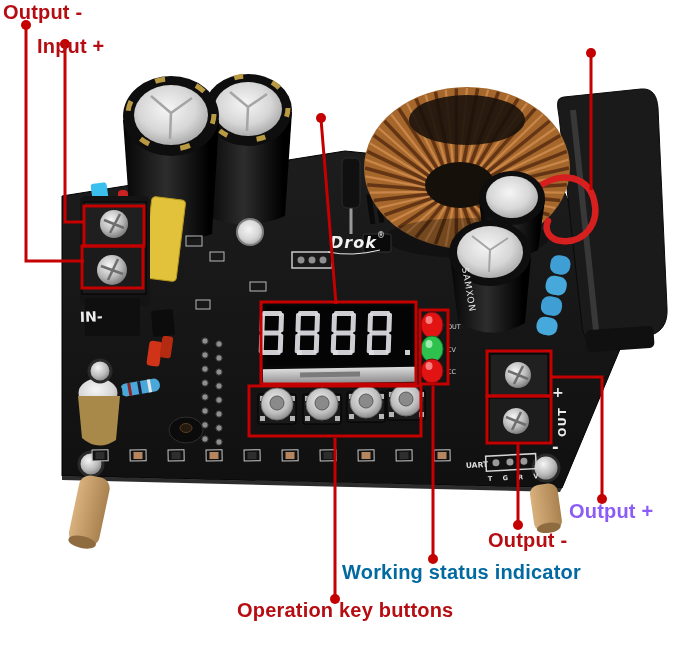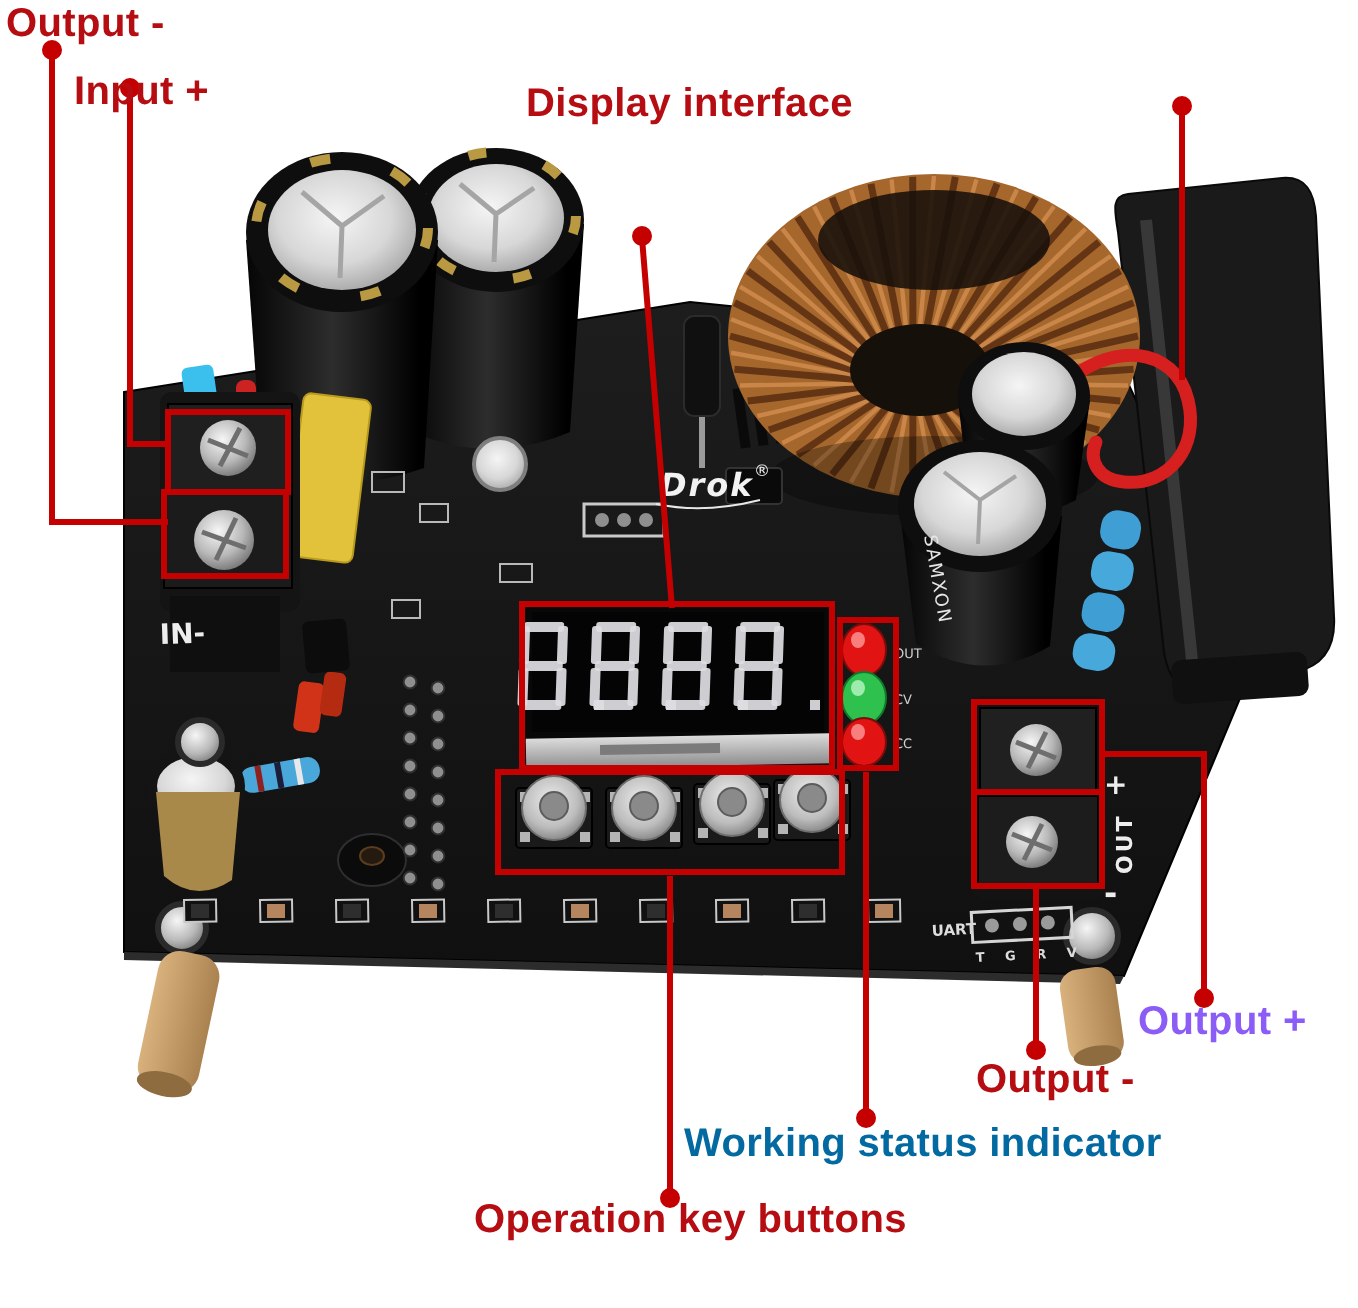--- a/index.html
+++ b/index.html
@@ -411,19 +411,18 @@
       <circle cx="602" cy="499" r="5"></circle>
       <circle cx="518" cy="525" r="5"></circle>
       <circle cx="433" cy="559" r="5"></circle>
       <circle cx="335" cy="599" r="5"></circle>
     </g>
   </g>
 </svg>
 
 <div class="label" style="left: 3px; top: 2px; color: rgb(181, 13, 17);">Output -</div>
 <div class="label" style="left: 37px; top: 23px; color: rgb(181, 13, 17); margin-top: 13px;">Input +</div>
-<div class="label" style="left: 263px; top: 42px; color: rgb(181, 13, 17);">Display interface</div>
 <div class="label" style="left: 569px; top: 501px; color: #8b5cf6;">Output +</div>
 <div class="label" style="left: 488px; top: 530px; color: rgb(181, 13, 17);">Output -</div>
 <div class="label" style="left: 342px; top: 562px; color: #0369a1;">Working status indicator</div>
 <div class="label" style="left: 237px; top: 600px; color: rgb(181, 13, 17);">Operation key buttons</div>
 
 </div>
 
 </body></html>

